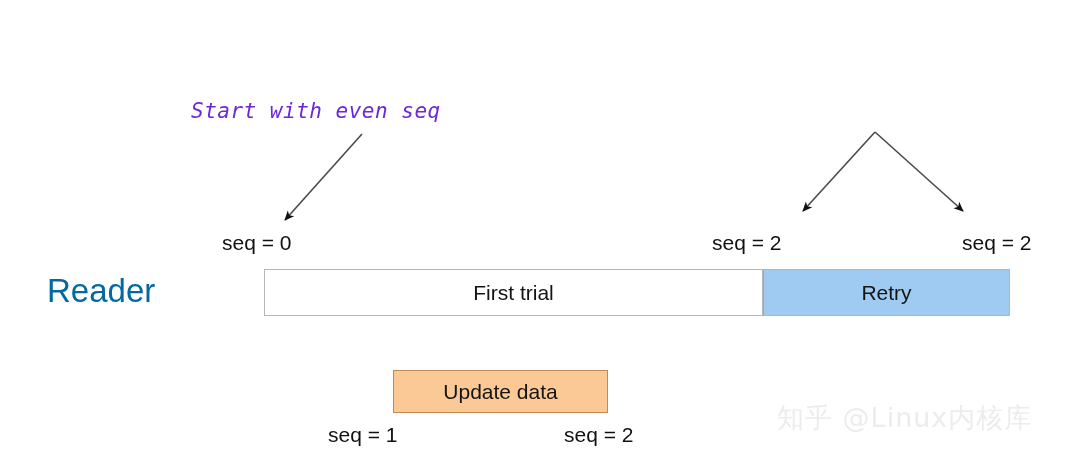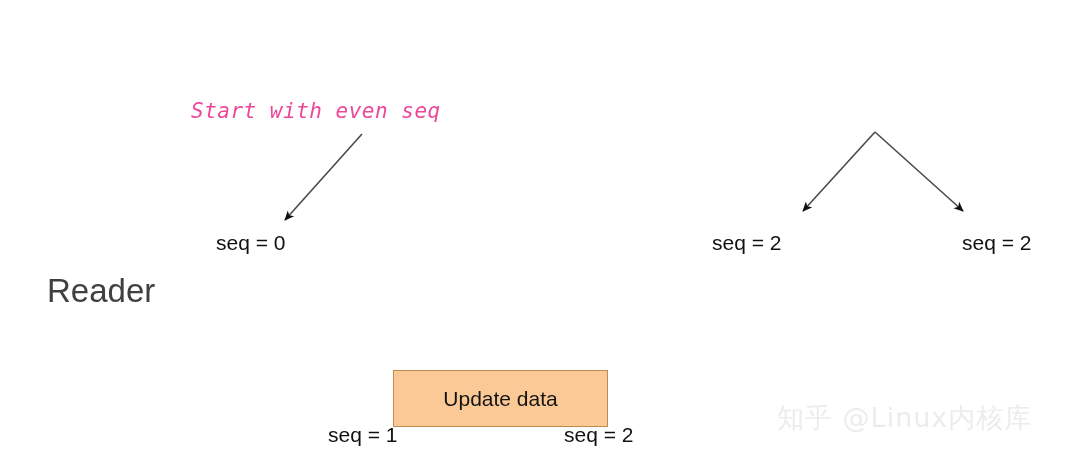--- a/index.html
+++ b/index.html
@@ -20,21 +20,21 @@
     background: #ffffff;
   }
 
   
   .annot {
     position: absolute;
     font-family: "DejaVu Sans Mono", monospace;
     font-style: italic;
     font-size: 21px;
     letter-spacing: 0.5px;
-    color: #ec4899;
+    color: #6d28d9;
     white-space: nowrap;
   }
   #annot-left  { left: 191px; top: 99px; }
   #annot-right { left: 690px; top: 99px; }
 
   
   #arrows {
     position: absolute;
     left: 0; top: 0;
     width: 1080px; height: 467px;
@@ -42,32 +42,32 @@
   }
 
   
   .seq {
     position: absolute;
     font-family: "Liberation Sans", sans-serif;
     font-size: 21px;
     color: #111111;
     white-space: nowrap;
   }
-  #seq-reader-0      { left: 216px; top: 231px; }
+  #seq-reader-0      { left: 222px; top: 231px; }
   #seq-reader-2a     { left: 712px; top: 231px; }
   #seq-reader-2b     { left: 962px; top: 231px; }
   #seq-writer-1      { left: 328px; top: 423px; }
   #seq-writer-2      { left: 564px; top: 423px; }
 
   
   .rowlabel {
     position: absolute;
     font-family: "Liberation Sans", sans-serif;
     font-size: 33px;
-    color: #404040;
+    color: #0369a1;
     white-space: nowrap;
   }
   #label-reader { left: 47px; top: 272px; }
   #label-writer { left: 47px; top: 379px; }
 
   
   #reader-bar {
     position: absolute;
     left: 264px;
     top: 269px;
@@ -95,21 +95,21 @@
     background: #9fcbf2;
     border-left: 1px solid #9aa9b8;
   }
 
   
   #writer-block {
     position: absolute;
     left: 393px;
     top: 370px;
     width: 215px;
-    height: 57px;
+    height: 43px;
     box-sizing: border-box;
     background: #fbc995;
     border: 1px solid #c08a55;
     display: flex;
     align-items: center;
     justify-content: center;
     font-family: "Liberation Sans", sans-serif;
     font-size: 21px;
     color: #141414;
   }
@@ -144,20 +144,24 @@
     <line x1="875" y1="132" x2="803" y2="211" stroke="#4a4a4a" stroke-width="1.6" marker-end="url(#head)"></line>
     <line x1="875" y1="132" x2="963" y2="211" stroke="#4a4a4a" stroke-width="1.6" marker-end="url(#head)"></line>
   </svg>
 
   <div class="seq" id="seq-reader-0">seq = 0</div>
   <div class="seq" id="seq-reader-2a">seq = 2</div>
   <div class="seq" id="seq-reader-2b">seq = 2</div>
 
   <div class="rowlabel" id="label-reader">Reader</div>
 
+  <div id="reader-bar">
+    <div class="seg" id="seg-first-trial">First trial</div>
+    <div class="seg" id="seg-retry">Retry</div>
+  </div>
 
   <div id="writer-block">Update data</div>
 
   <div class="seq" id="seq-writer-1">seq = 1</div>
   <div class="seq" id="seq-writer-2">seq = 2</div>
 
   <div id="watermark">知乎 @Linux内核库</div>
 
 </div>
 

